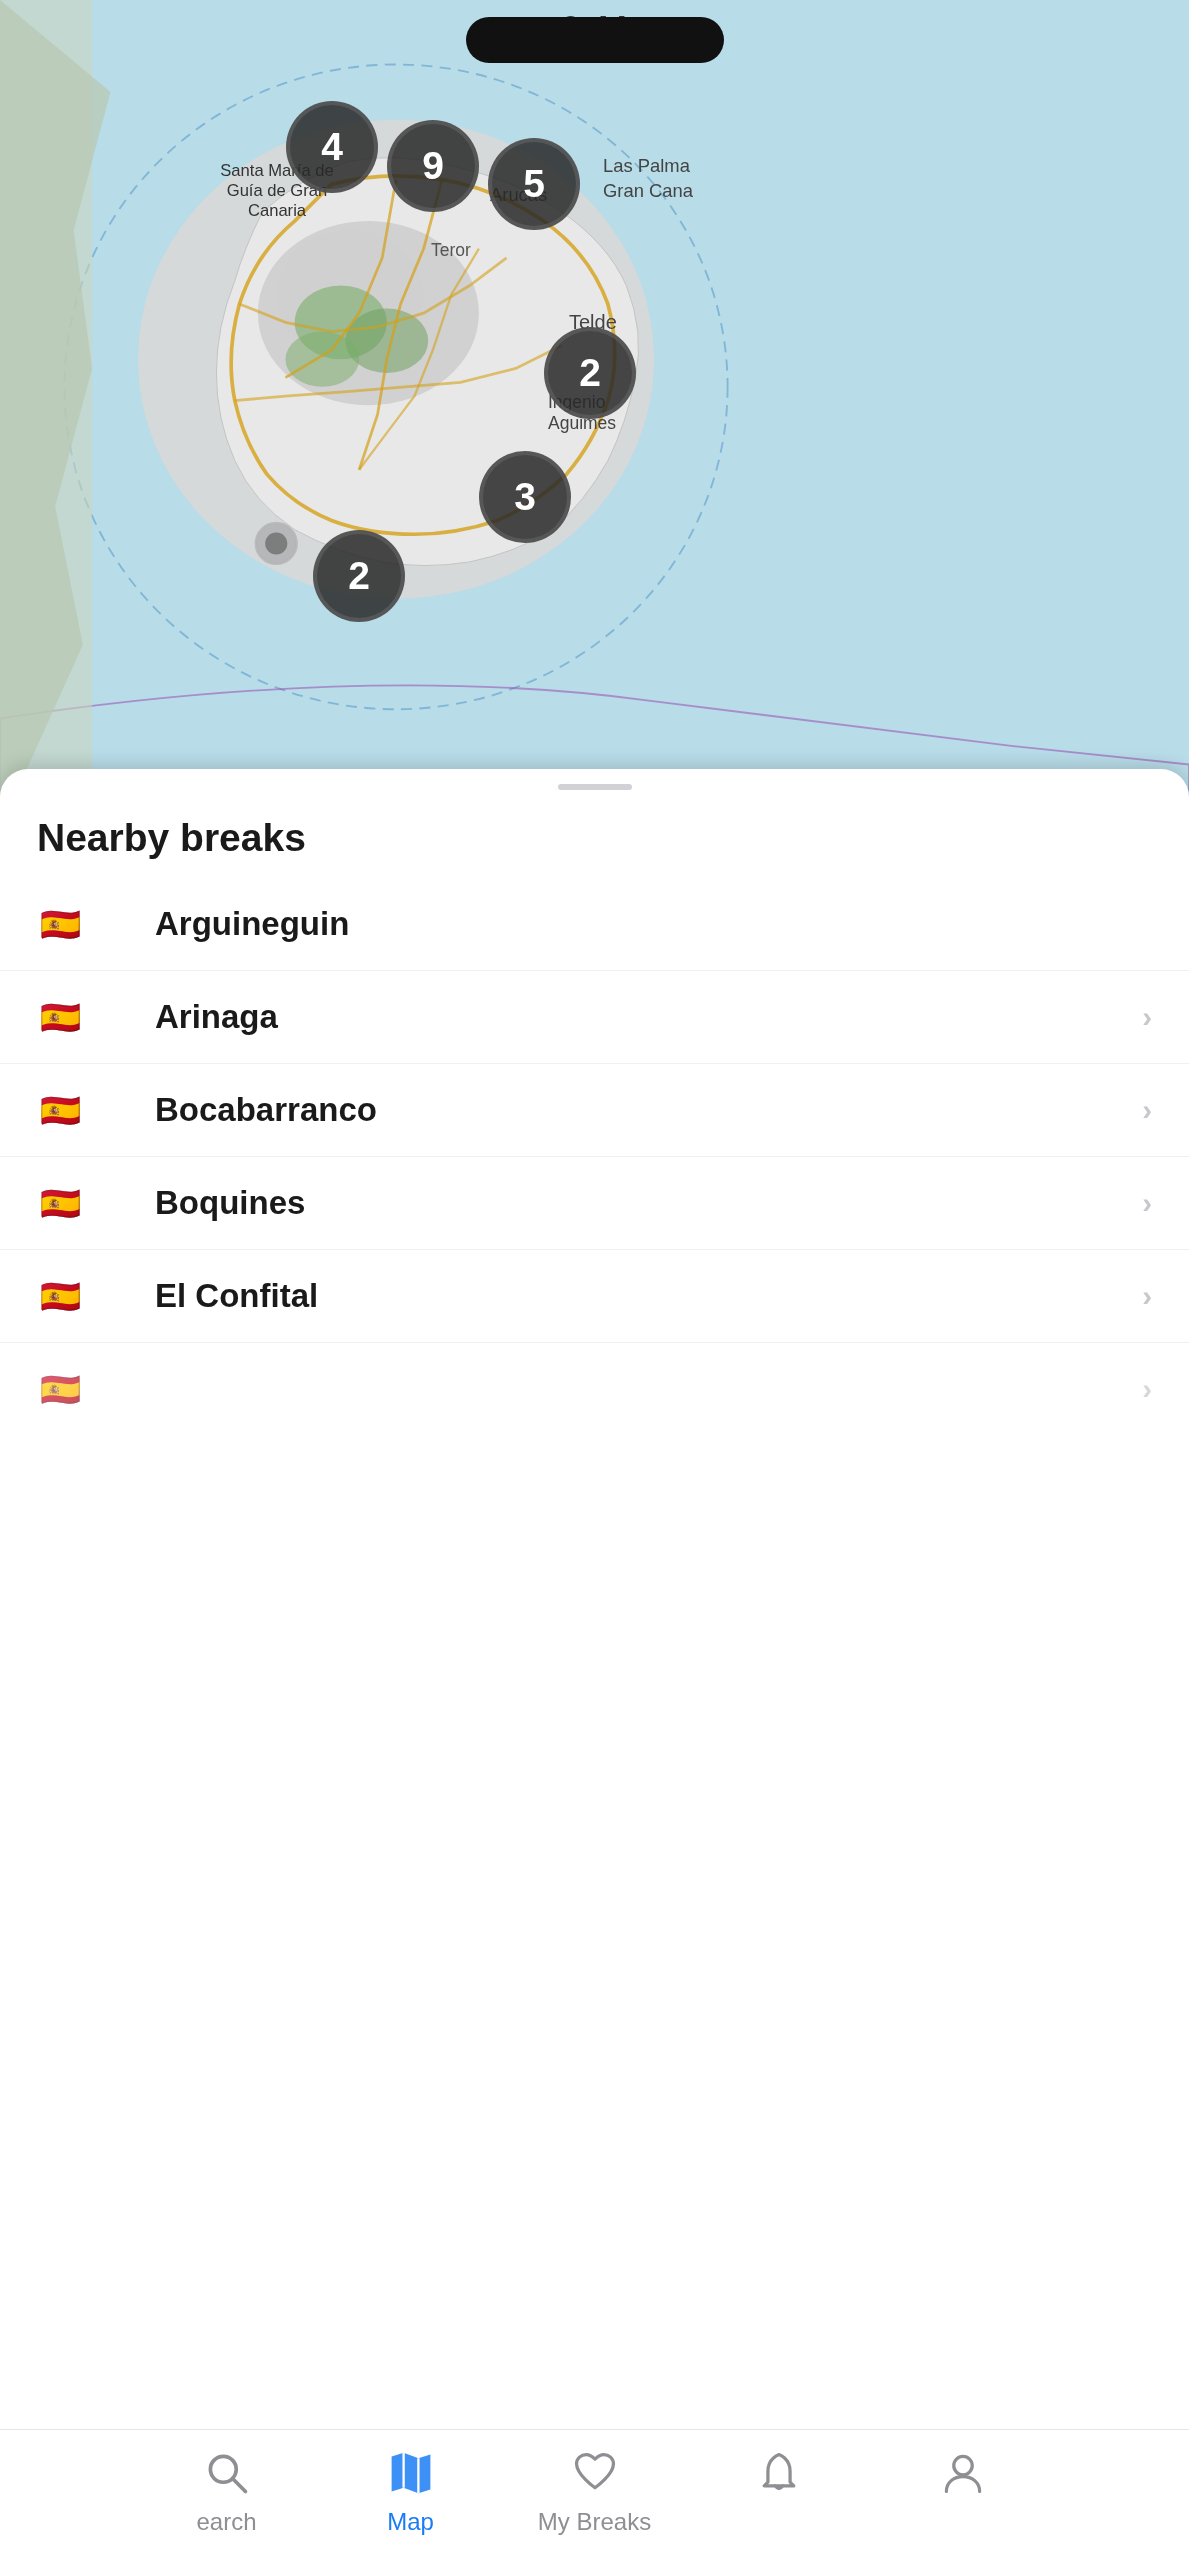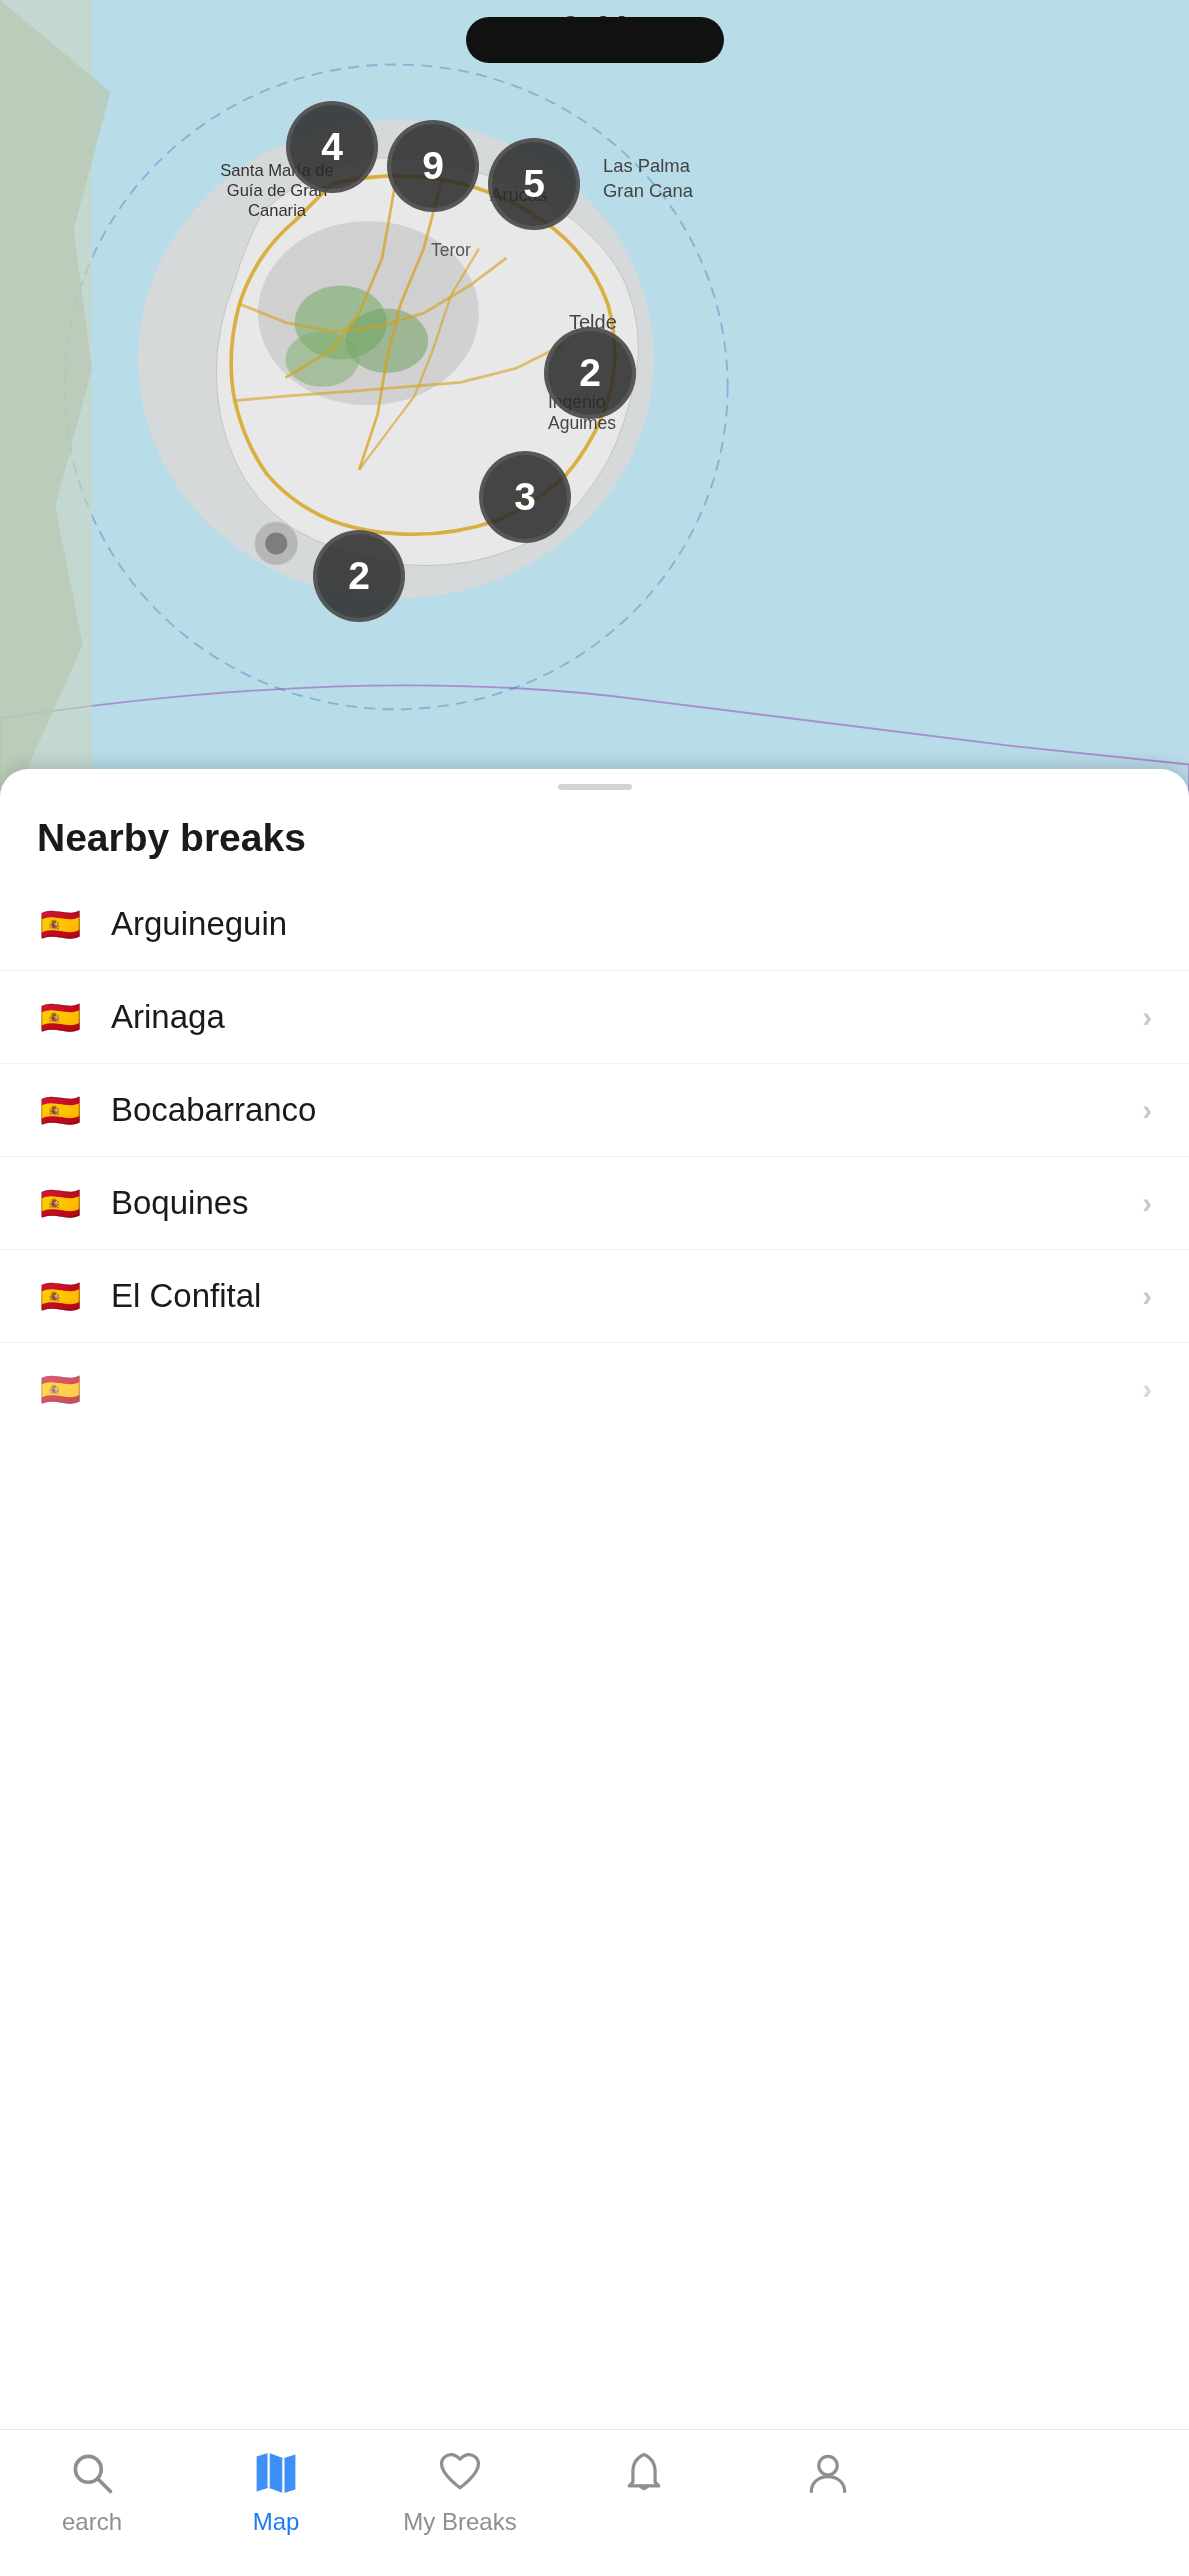--- a/index.html
+++ b/index.html
@@ -162,23 +162,24 @@
       flex-shrink: 0;
       display: flex;
       align-items: center;
       justify-content: center;
       font-size: 33px;
       overflow: hidden;
     }
 
     .break-name {
       font-size: 33px;
-      font-weight: 400;
+      font-weight: 700;
       color: #1a1a1a;
       flex: 1;
+      margin-left: 44px;
     }
 
     .chevron-right {
       color: #c7c7cc;
       font-size: 29.5px;
       font-weight: 600;
     }
 
     
     .break-item.partial {
@@ -189,21 +190,21 @@
     .tab-bar {
       position: absolute;
       bottom: 0;
       left: 0;
       right: 0;
       height: 147px;
       background: rgba(255,255,255,0.97);
       border-top: 0.9px solid #e5e5e5;
       display: flex;
       align-items: flex-start;
-      justify-content: flex-start;
+      justify-content: center;
       padding-top: 16.6px;
       z-index: 100;
     }
 
     .tab-item {
       display: flex;
       flex-direction: column;
       align-items: center;
       gap: 9.2px;
       width: 184px;

